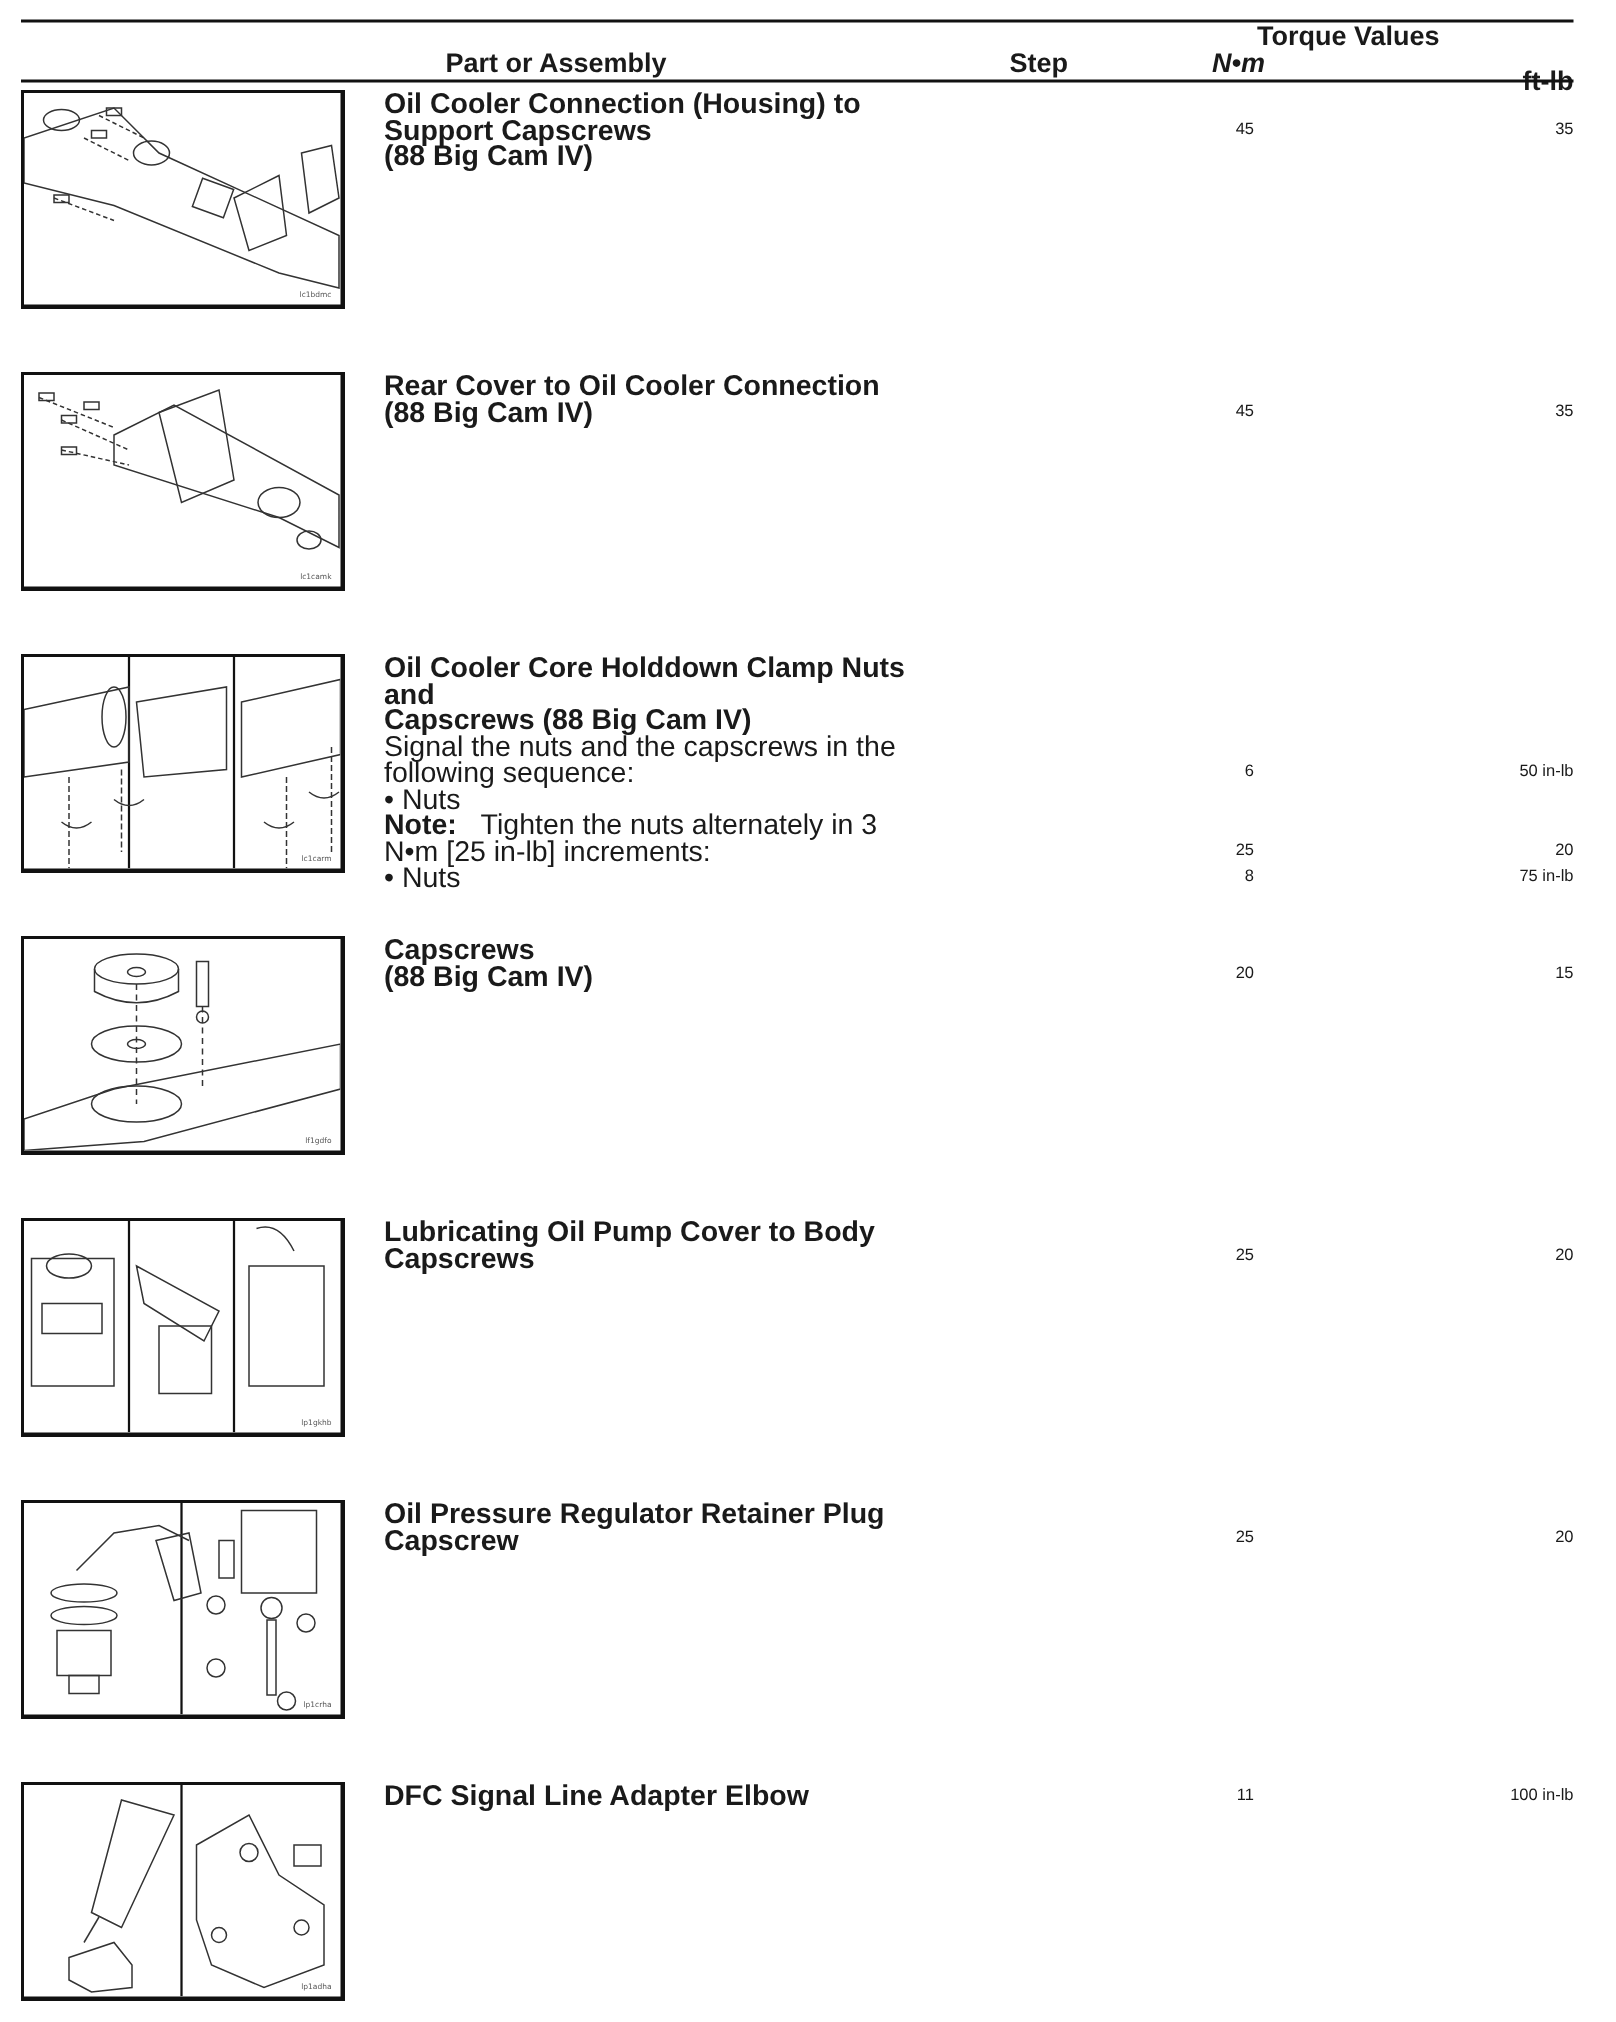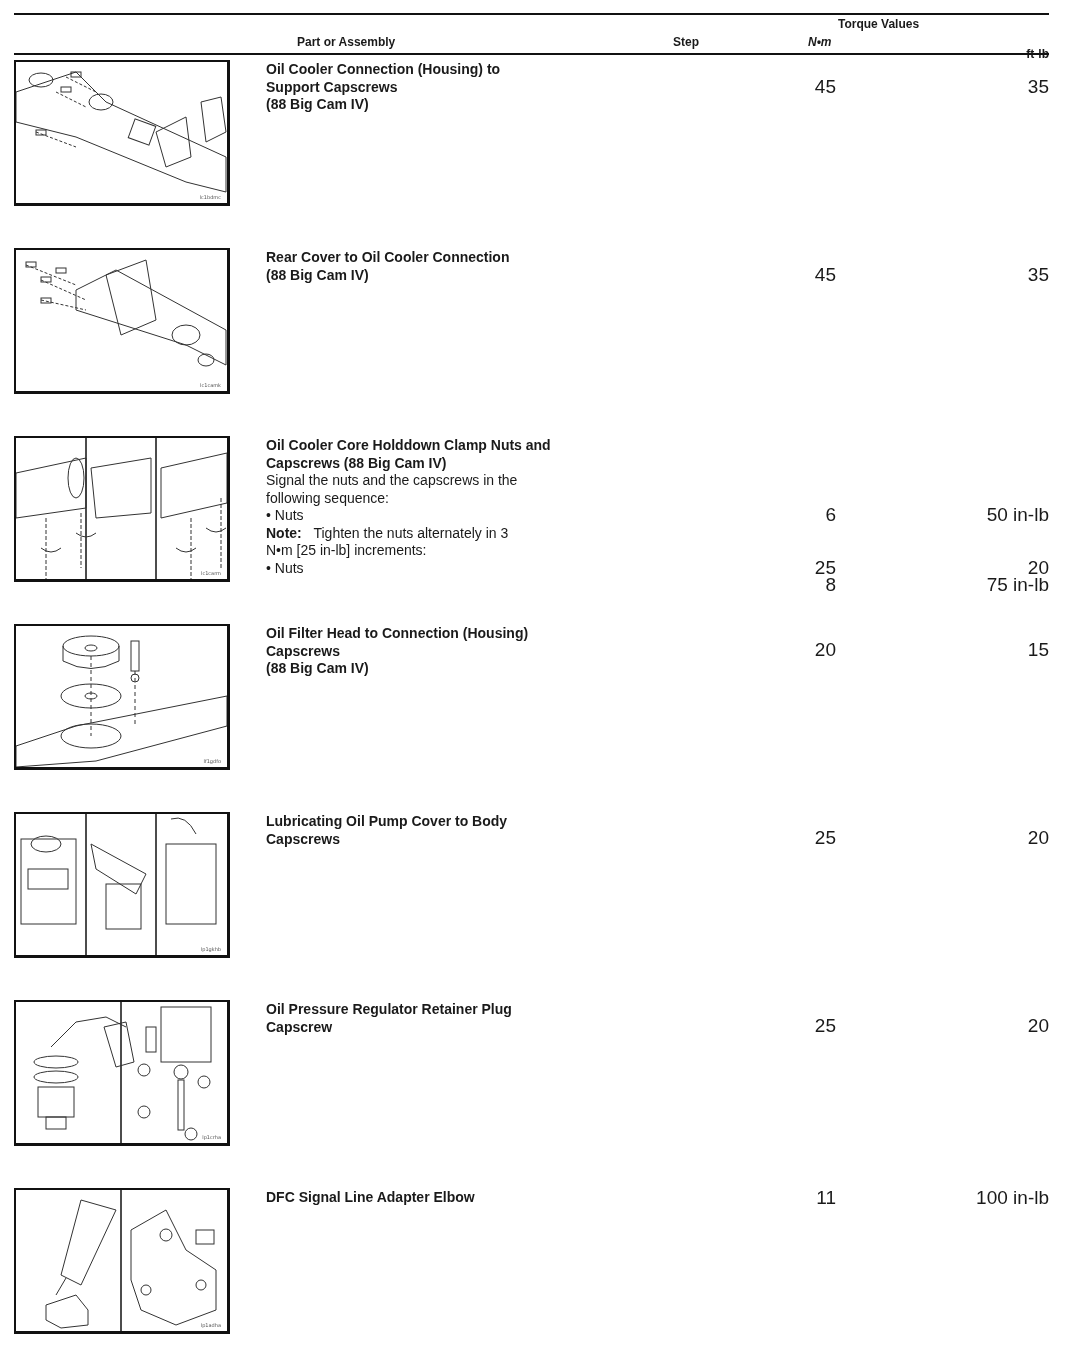--- a/index.html
+++ b/index.html
@@ -3,47 +3,47 @@
 <meta charset="utf-8">
 <style>
   html, body { margin: 0; padding: 0; background: #ffffff; }
   body {
     width: 1077px; height: 1348px; position: relative; overflow: hidden;
     font-family: "Liberation Sans", "DejaVu Sans", sans-serif; color: #1a1a1a;
   }
   .rule { position: absolute; left: 14px; right: 28px; background: #111; }
   .rule.top { top: 13px; height: 2px; }
   .rule.hdr { top: 53px; height: 2px; }
-  .hdr-text { position: absolute; font-weight: bold; font-size: 12px; line-height: 19px; }
+  .hdr-text { position: absolute; font-weight: bold; font-size: 18px; line-height: 19px; }
   .torque-title { left: 838px; top: 15px; }
   .col-part { left: 297px; top: 33px; }
   .col-step { left: 673px; top: 33px; }
   .col-nm { left: 808px; top: 33px; font-style: italic; }
   .col-ftlb { right: 28px; top: 45px; }
 
   .entry { position: absolute; left: 0; width: 1077px; height: 188px; }
   .figure {
     position: absolute; left: 14px; top: 2px; width: 211px; height: 141px;
     border-left: 2px solid #111; border-top: 2px solid #111;
     border-right: 3px solid #111; border-bottom: 3px solid #111;
     background: #fff; overflow: hidden;
   }
   .figure svg { position: absolute; left: 0; top: 0; }
   .fig-caption {
     position: absolute; right: 6px; bottom: 3px; font-size: 5px; color: #555;
     font-family: "DejaVu Sans", sans-serif;
   }
   .part {
-    position: absolute; left: 266px; top: 3px; width: 380px;
-    font-size: 14px; line-height: 17.5px;
+    position: absolute; left: 256px; top: 3px; width: 380px;
+    font-size: 19px; line-height: 17.5px;
   }
   .part .title { font-weight: bold; }
   .part .line { font-weight: normal; }
   .part b { font-weight: bold; margin-top: 21px; }
-  .val { position: absolute; font-size: 19px; line-height: 17.5px; }
+  .val { position: absolute; font-size: 11px; line-height: 17.5px; }
   .nm { left: 790px; width: 46px; text-align: right; }
   .ftlb { right: 28px; text-align: right; white-space: nowrap; }
 </style>
 </head>
 <body>
 
 <div class="rule top"></div>
 <div class="hdr-text torque-title">Torque Values</div>
 <div class="hdr-text col-part">Part or Assembly</div>
 <div class="hdr-text col-step">Step</div>
@@ -152,21 +152,20 @@
       <ellipse cx="75" cy="110" rx="30" ry="12"></ellipse>
       <path d="M0 120 L60 100 L211 70 L211 100 L80 135 L0 141 Z"></path>
       <rect x="115" y="15" width="8" height="30"></rect>
       <circle cx="119" cy="52" r="4"></circle>
       <line x1="75" y1="30" x2="75" y2="110" stroke-dasharray="4 3"></line>
       <line x1="119" y1="45" x2="119" y2="100" stroke-dasharray="4 3"></line>
     </svg>
     <span class="fig-caption">lf1gdfo</span>
   </div>
   <div class="part">
-    <div class="title">Oil Filter Head to Connection (Housing)</div>
     <div class="title">Capscrews</div>
     <div class="title">(88 Big Cam IV)</div>
   </div>
   <div class="val nm" style="top:19px">20</div>
   <div class="val ftlb" style="top:19px">15</div>
 </div>
 
 <div class="entry" style="top:810px">
   <div class="figure">
     <svg width="211" height="141" viewBox="0 0 211 141" fill="none" stroke="#333" stroke-width="1">

